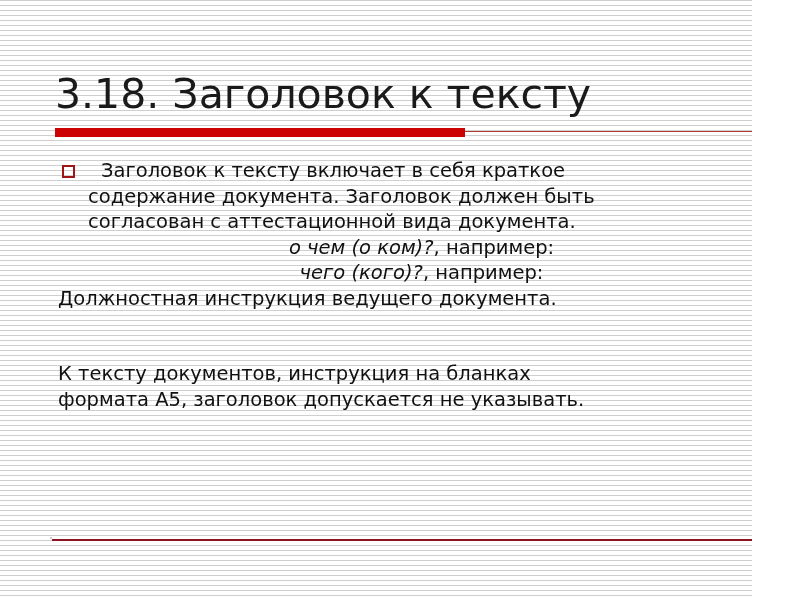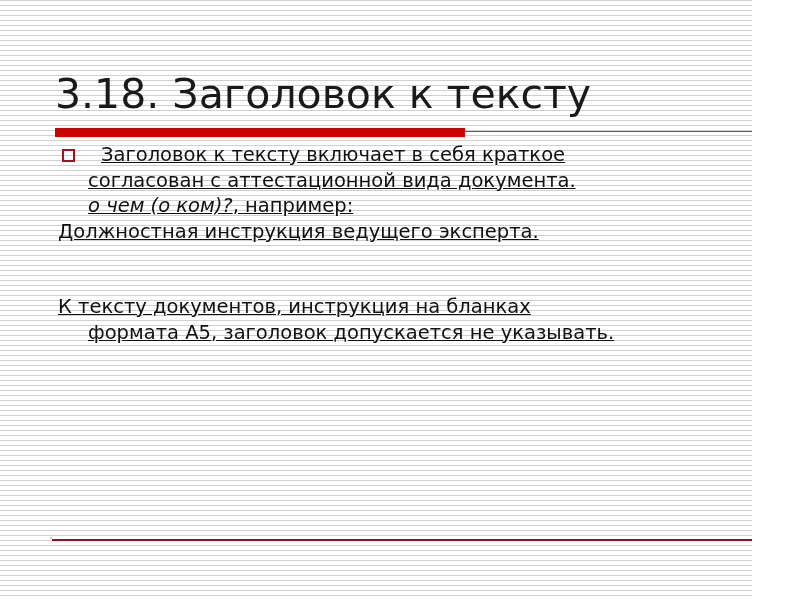--- a/index.html
+++ b/index.html
@@ -70,26 +70,25 @@
     top: 3px;
     width: 290px;
     height: 1px;
     background-color: #b03a3a;
   }
 
   
   .body-block {
     position: absolute;
     left: 55px;
-    top: 142px;
+    top: 158px;
     width: 700px;
     color: #111111;
     font-size: 19.5px;
     line-height: 25.5px;
-    text-decoration: underline;
   }
 
   .para {
     position: relative;
     margin: 0 0 0 0;
   }
 
   
   .para-bullet {
     padding-left: 46px;
@@ -106,27 +105,27 @@
     background: transparent;
   }
   .para-bullet .line-1 { display: block; }
   .para-bullet .cont { display: block; margin-left: -13px; }
 
   .para-plain {
     padding-left: 3px;
   }
   .para-indent {
     padding-left: 33px;
+    text-align: center;
   }
   .para-hang {
     padding-left: 3px;
   }
   .para-hang .cont {
     display: block;
-    margin-left: 30px;
   }
 
   .ital {
     font-style: italic;
   }
 
   .spacer-line {
     height: 25px;
   }
 
@@ -174,31 +173,35 @@
     <div class="thick"></div>
     <div class="thin"></div>
   </div>
   <div class="title-tick"></div>
 
   <div class="body-block">
 
     <div class="para para-bullet">
       <span class="bullet-square"></span>
       <span class="line-1">Заголовок к тексту включает в себя краткое</span>
+      <span class="cont">содержание документа. Заголовок должен быть</span>
       <span class="cont">согласован с аттестационной вида документа.</span>
     </div>
 
 
     <div class="para para-indent">
       <span class="ital">о чем (о ком)?</span><span>, например:</span>
     </div>
 
 
-
-    <div class="para para-plain">Должностная инструкция ведущего эксперта.</div>
+    <div class="para para-indent">
+      <span class="ital">чего (кого)?</span><span>, например:</span>
+    </div>
+
+    <div class="para para-plain">Должностная инструкция ведущего документа.</div>
 
     <div class="spacer-line"></div>
     <div class="spacer-line"></div>
 
     <div class="para para-hang">
       <span>К тексту документов, инструкция на бланках</span>
       <span class="cont">формата А5, заголовок допускается не указывать.</span>
     </div>
 
   </div>

